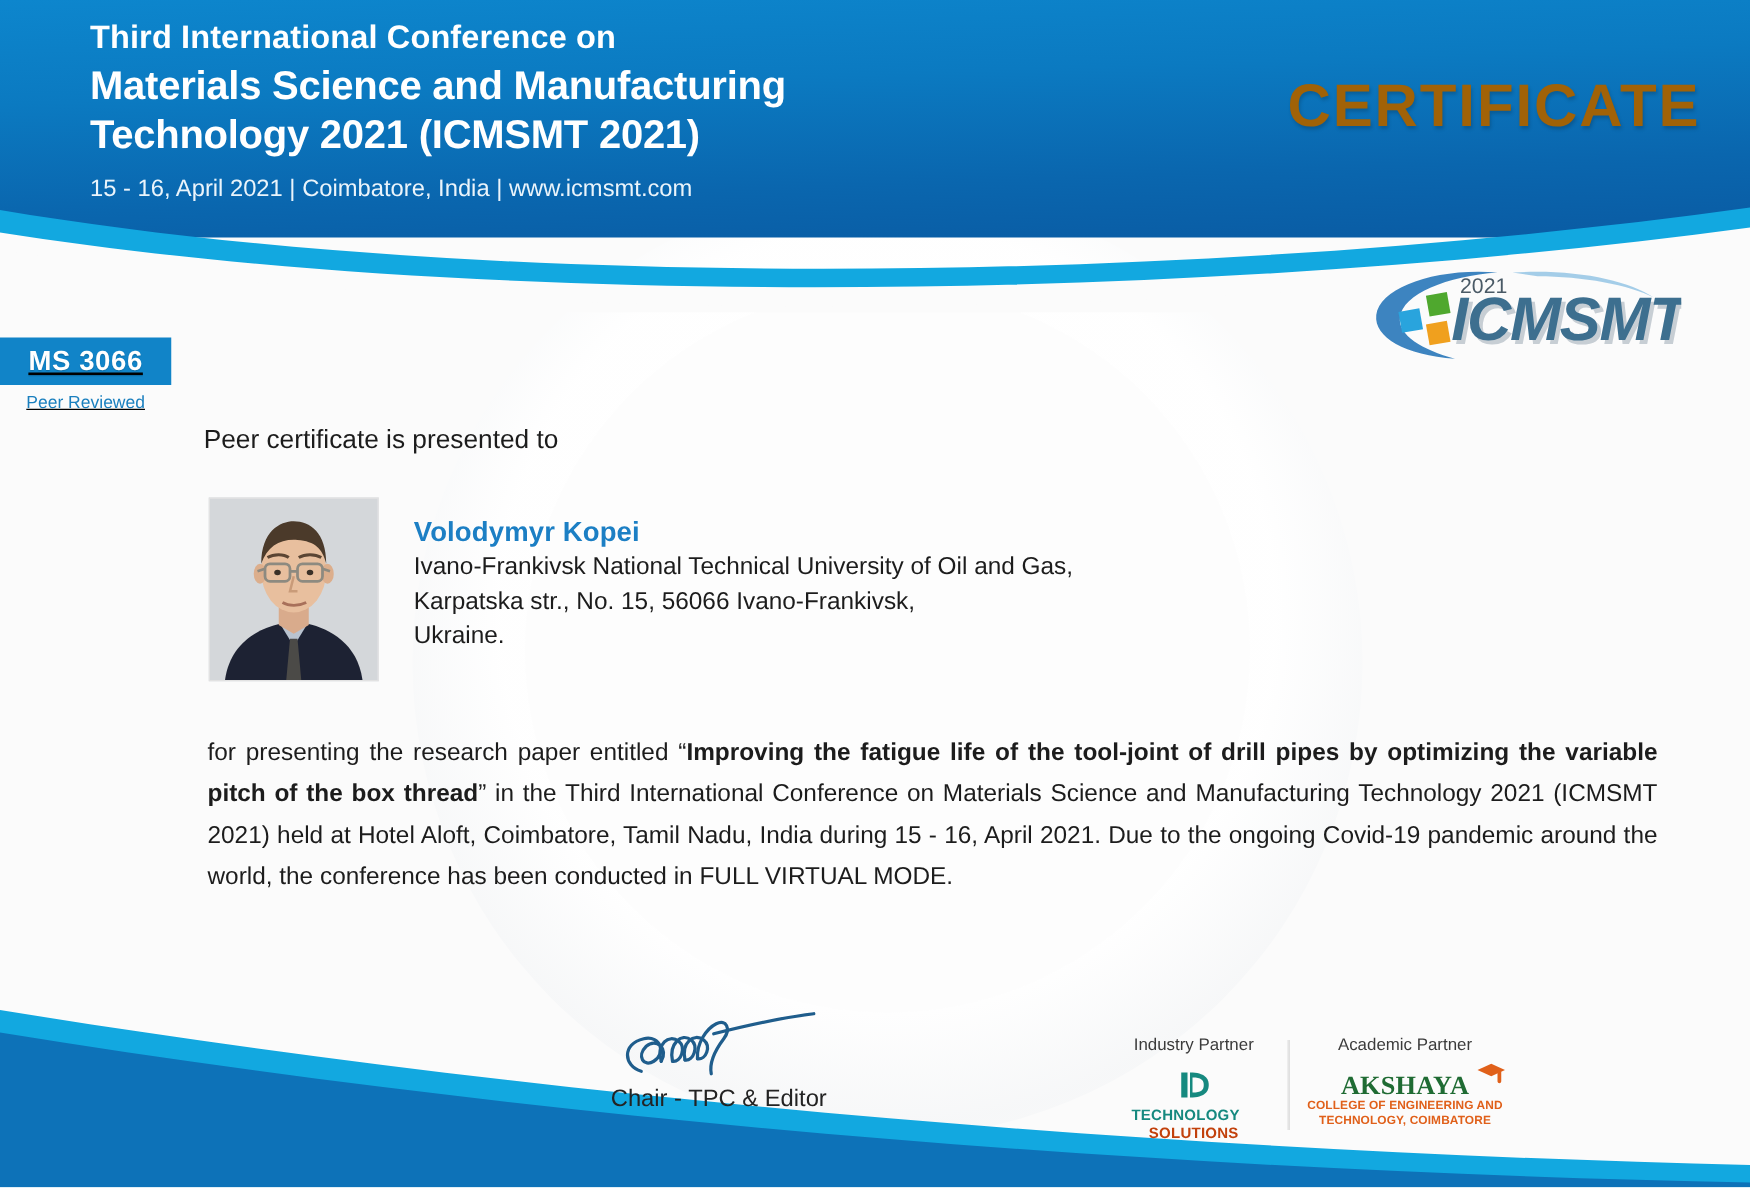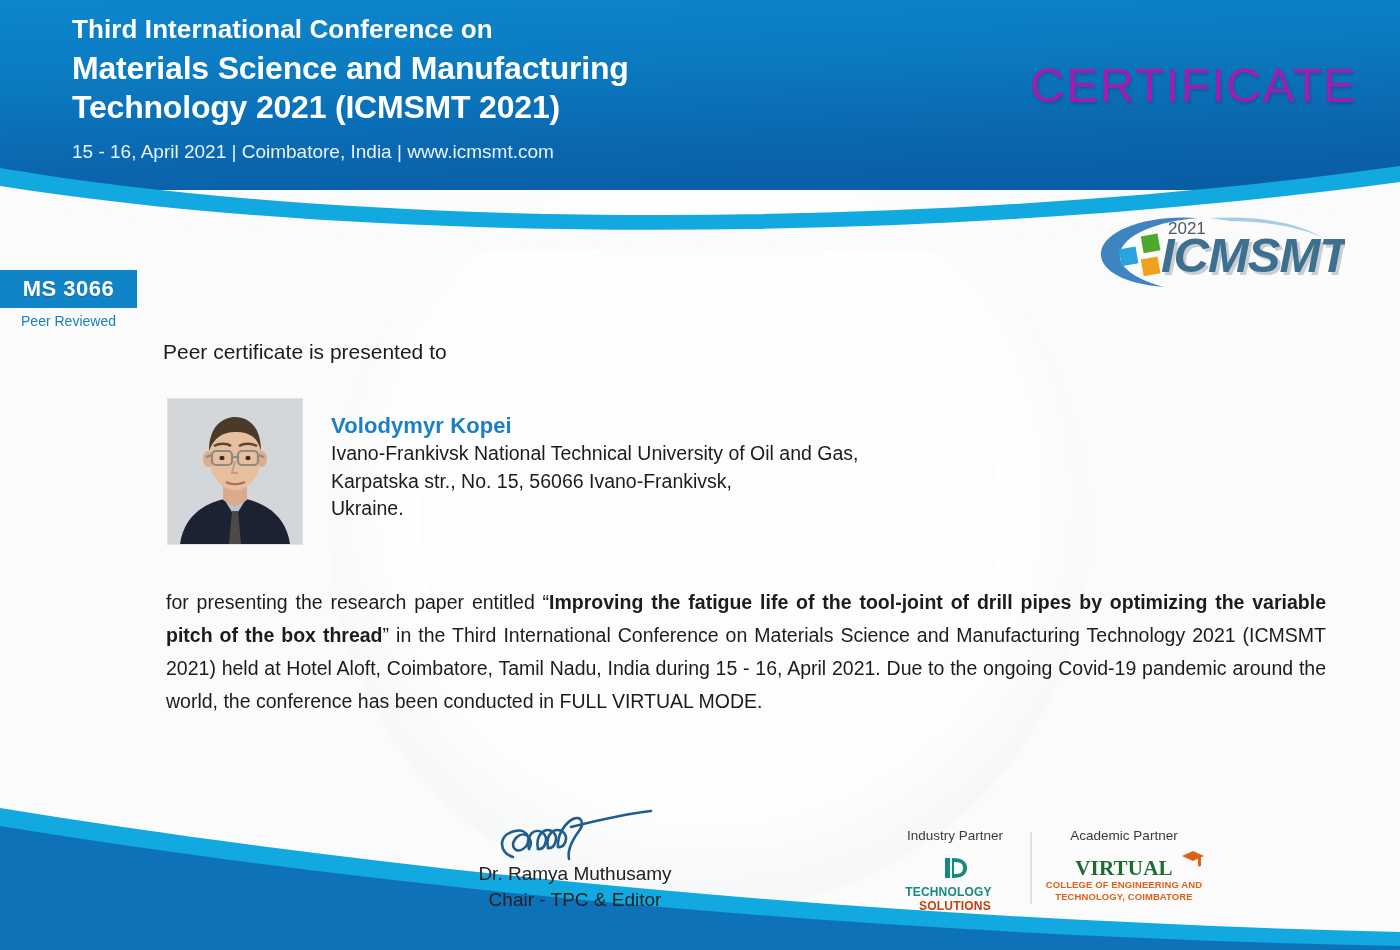--- a/index.html
+++ b/index.html
@@ -45,27 +45,27 @@
   }
   .conf-title{
     font-size:32px;font-weight:bold;color:#ffffff;
     line-height:39px;margin-top:5px;letter-spacing:-.2px;
   }
   .conf-meta{
     font-size:19px;color:#eaf4fb;margin-top:13px;line-height:24px;
   }
   .cert-word{
     position:absolute;left:1030px;top:58px;
-    font-size:48px;font-weight:normal;color:#a21caf;
+    font-size:48px;font-weight:bold;color:#a16207;
     letter-spacing:1.5px;
     text-shadow:1px 2px 3px rgba(0,0,0,.18);
   }
 
   
-  .badge-wrap{position:absolute;left:0;top:270px;}
+  .badge-wrap{position:absolute;left:0;top:270px;text-decoration:underline;}
   .badge{
     width:137px;height:38px;background:#1184c8;
     color:#ffffff;font-size:22px;font-weight:bold;
     display:flex;align-items:center;justify-content:center;
     letter-spacing:.5px;
     text-shadow:0 1px 1px rgba(0,0,0,.18);
   }
   .badge-sub{
     width:137px;text-align:center;color:#1a7fbe;
     font-size:14px;margin-top:5px;
@@ -260,21 +260,20 @@
     <svg class="sign-svg" width="200" height="62" viewBox="0 0 200 62">
       <g fill="none" stroke="#1f5d8c" stroke-width="2.6" stroke-linecap="round">
         <path d="M38,52 C24,48 22,30 40,26 C54,23 58,38 48,44 C40,49 34,40 42,32 C50,25 60,34 54,44"></path>
         <path d="M54,44 C50,30 60,22 68,28 C74,33 70,45 63,44"></path>
         <path d="M63,44 C60,30 70,21 78,27 C84,32 80,44 73,43"></path>
         <path d="M73,43 C70,29 80,21 88,27 C94,32 90,43 83,42"></path>
         <path d="M83,42 C82,30 90,18 98,14 C106,10 110,18 104,26 C98,34 92,44 94,54"></path>
         <path d="M96,22 C120,16 150,9 176,6"></path>
       </g>
     </svg>
-    <div class="sign-name">Dr. Ramya Muthusamy</div>
     <div class="sign-role">Chair - TPC &amp; Editor</div>
   </div>
 
   <div class="partners">
 
     <div class="partner-col c1">
       <div class="partner-head">Industry Partner</div>
       <svg class="diligentec-mark" width="30" height="26" viewBox="0 0 30 26">
         <rect x="5" y="3" width="5" height="20" fill="#16897f"></rect>
         <path d="M12,3 C24,3 27,8 27,13 C27,18 24,23 12,23 Z" fill="#16897f"></path>
@@ -288,21 +287,21 @@
 
     <div class="vdivider"></div>
 
     <div class="partner-col c3">
       <div class="partner-head">Academic Partner</div>
       <div class="akshaya">
         <svg class="cap" width="26" height="20" viewBox="0 0 26 20">
           <path d="M2,7 L13,2 L24,7 L13,12 Z" fill="#e0601a"></path>
           <path d="M18,9 L18,16 C18,18 21,18 21,16 L21,8 Z" fill="#e0601a"></path>
         </svg>
-        <div class="ak-main">VIRTUAL</div>
+        <div class="ak-main">AKSHAYA</div>
         <div class="ak-sub1">COLLEGE OF ENGINEERING AND</div>
         <div class="ak-sub2">TECHNOLOGY, COIMBATORE</div>
       </div>
     </div>
 
   </div>
 
 </div>
 
 </body></html>

